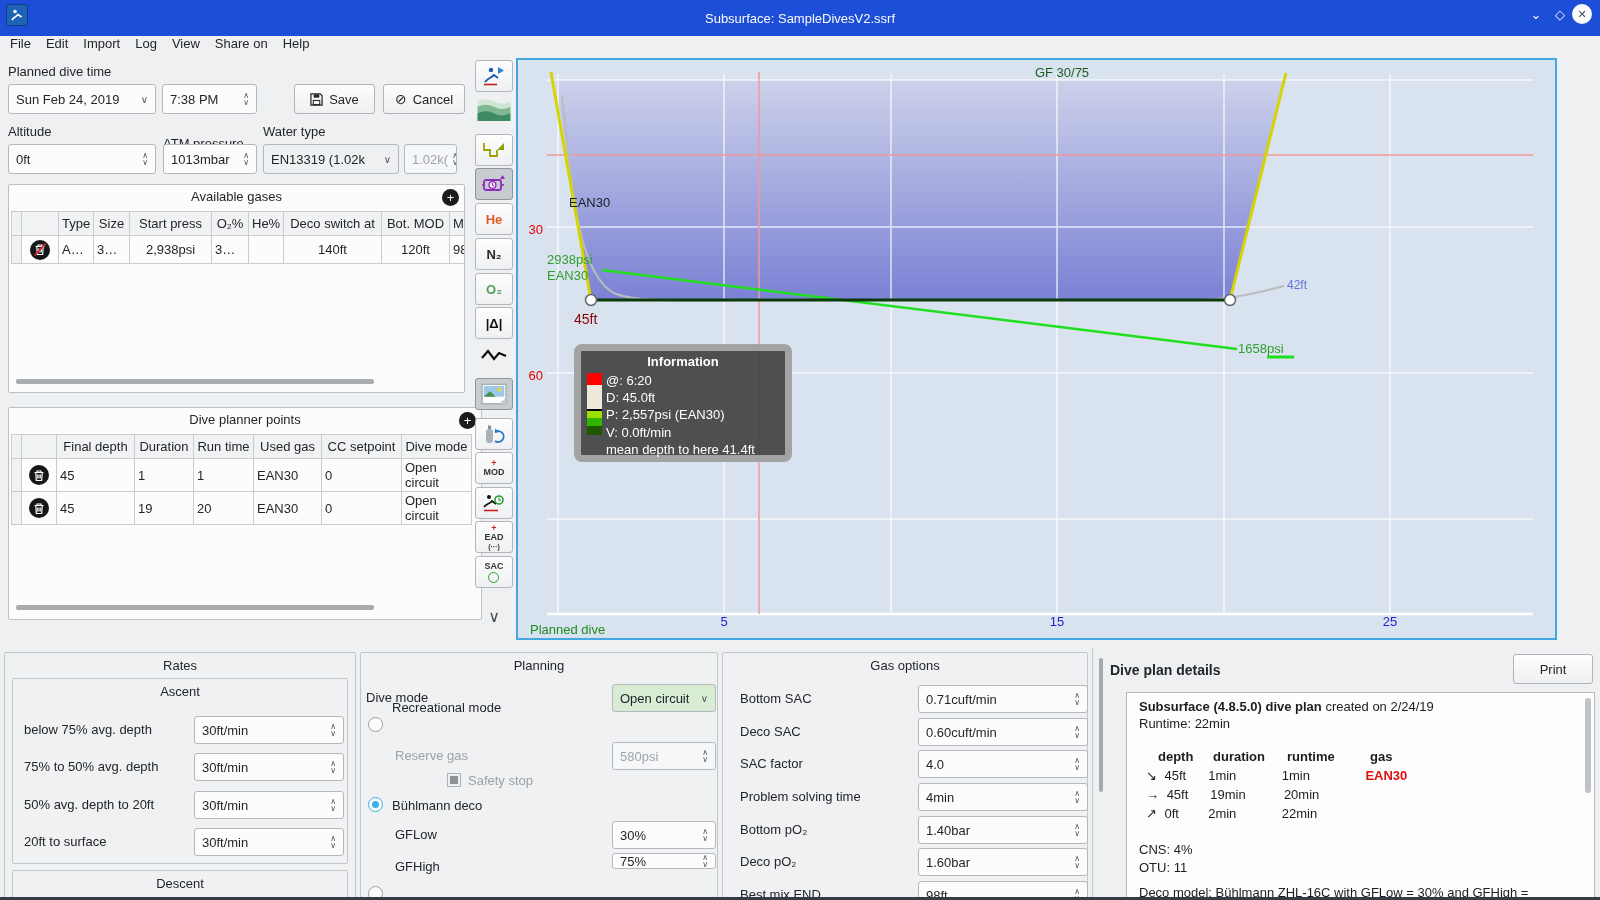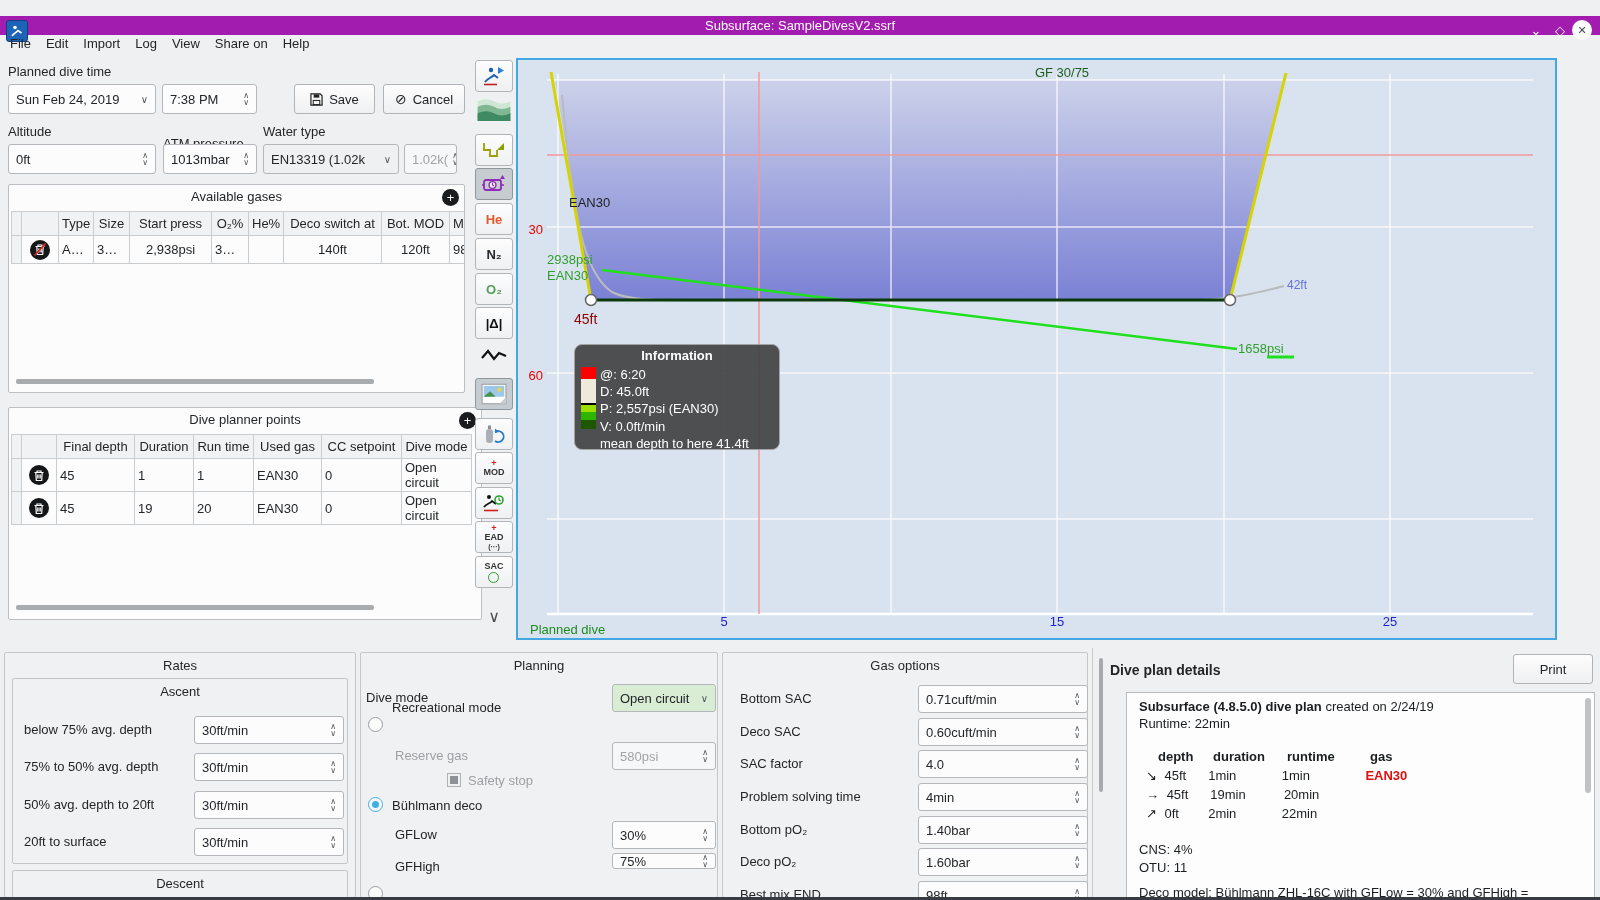--- a/index.html
+++ b/index.html
@@ -1,20 +1,20 @@
 <!DOCTYPE html>
 <html><head>
 <meta charset="utf-8">
 <style>
   html,body{margin:0;padding:0;background:#c9ccce;}
   #root{position:relative;width:1600px;height:900px;overflow:hidden;background:#eff0f1;
         font-family:"Liberation Sans","DejaVu Sans",sans-serif;font-size:13px;color:#232629;}
   .a{position:absolute;}
   
-  .titlebar{left:0;top:16px;width:1600px;height:19px;background:#a21caf;display:flex;align-items:center;}
+  .titlebar{left:0;top:0;width:1600px;height:36px;background:#1d4ed8;display:flex;align-items:center;}
   .titlebar .title{position:absolute;left:0;right:0;text-align:center;color:#fcfcfc;font-size:13px;}
   .appicon{position:absolute;left:6px;top:4px;width:20px;height:20px;background:#1d63b8;border:1px solid #0e3f7e;border-radius:3px;display:flex;align-items:center;justify-content:center;}
   .winbtn{position:absolute;top:4px;color:#fcfcfc;font-size:13px;width:20px;height:20px;display:flex;align-items:center;justify-content:center;}
   .winbtn.close{background:#fcfcfc;color:#424c55;border-radius:50%;font-size:11px;font-weight:bold;}
   
   .menubar{left:0;top:28px;width:1600px;height:30px;display:flex;align-items:center;gap:15px;padding-left:10px;}
   .menuitem{color:#232629;}
   
   .lbl{position:absolute;white-space:nowrap;}
   .fld{position:absolute;background:#fcfcfc;border:1px solid #b4b8bc;border-radius:3px;display:flex;align-items:center;padding:0 7px;box-sizing:border-box;white-space:nowrap;overflow:hidden;}
@@ -48,21 +48,21 @@
   
   .tool{position:absolute;left:475px;width:38px;height:32px;border:1px solid #b2b6ba;border-radius:3px;background:linear-gradient(#fdfdfe,#eef0f1);display:flex;align-items:center;justify-content:center;box-sizing:border-box;}
   .tool.flat{border:none;background:transparent;}
   .tool.sel{background:#c7ccd1;border-color:#8f969c;}
   .ticlabel{font-weight:bold;font-size:13px;}
   .tstack{display:flex;flex-direction:column;align-items:center;line-height:9px;font-size:9px;font-weight:bold;color:#333;}
   .tstack .plus{color:#d02020;font-size:9px;}
   
   .chart{left:516px;top:58px;width:1041px;height:582px;background:#d9e3ef;border:2px solid #44a8e0;box-sizing:border-box;overflow:hidden;}
   .chart svg{position:absolute;left:0;top:0;}
-  .tooltip{position:absolute;left:56px;top:284px;width:204px;height:104px;background:rgba(66,66,66,0.92);border:1px solid #a3a3a3;border-radius:8px;color:#fff;font-size:13px;}
+  .tooltip{position:absolute;left:56px;top:284px;width:204px;height:104px;background:rgba(66,66,66,0.92);border:7px solid #a3a3a3;border-radius:8px;color:#fff;font-size:13px;}
   .tooltip .ttitle{position:absolute;top:3px;left:0;right:0;text-align:center;font-weight:bold;}
   .cbar{position:absolute;left:6px;top:22px;width:15px;}
   .cbar div{width:15px;}
   .tlines{position:absolute;left:25px;top:21px;line-height:17.2px;white-space:nowrap;}
   
   .plantext{font-size:13px;color:#1b1e20;white-space:nowrap;}
   .bold{font-weight:bold;}
   .red{color:#e01010;}
   .vline{position:absolute;background:#c8cbce;width:1px;}
   .bstrip{position:absolute;left:0;top:897px;width:1600px;height:3px;background:#363c41;}

